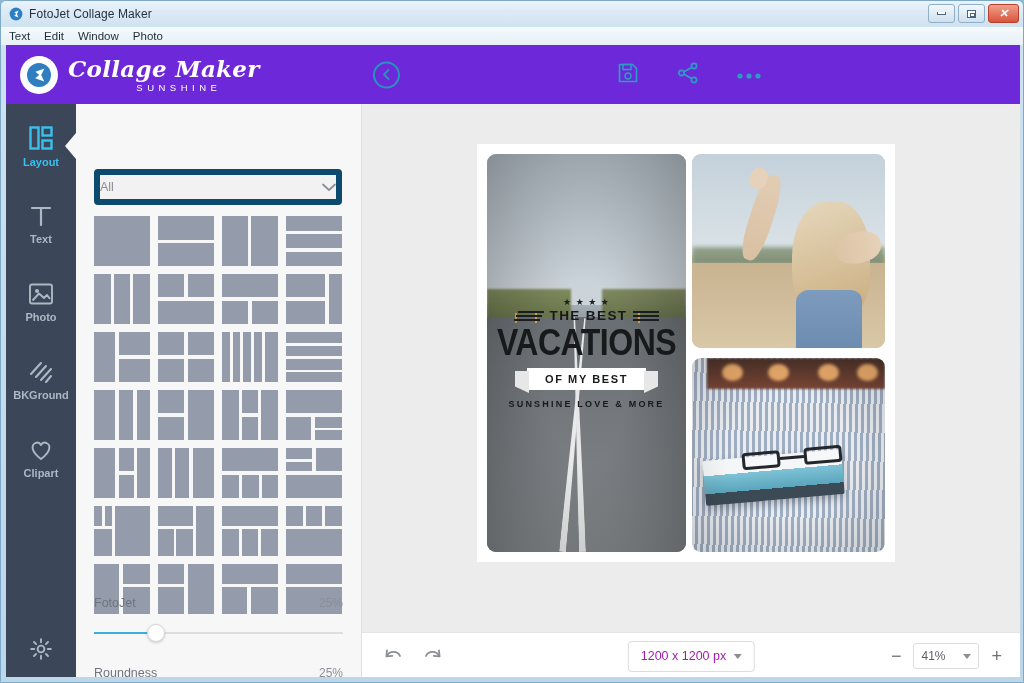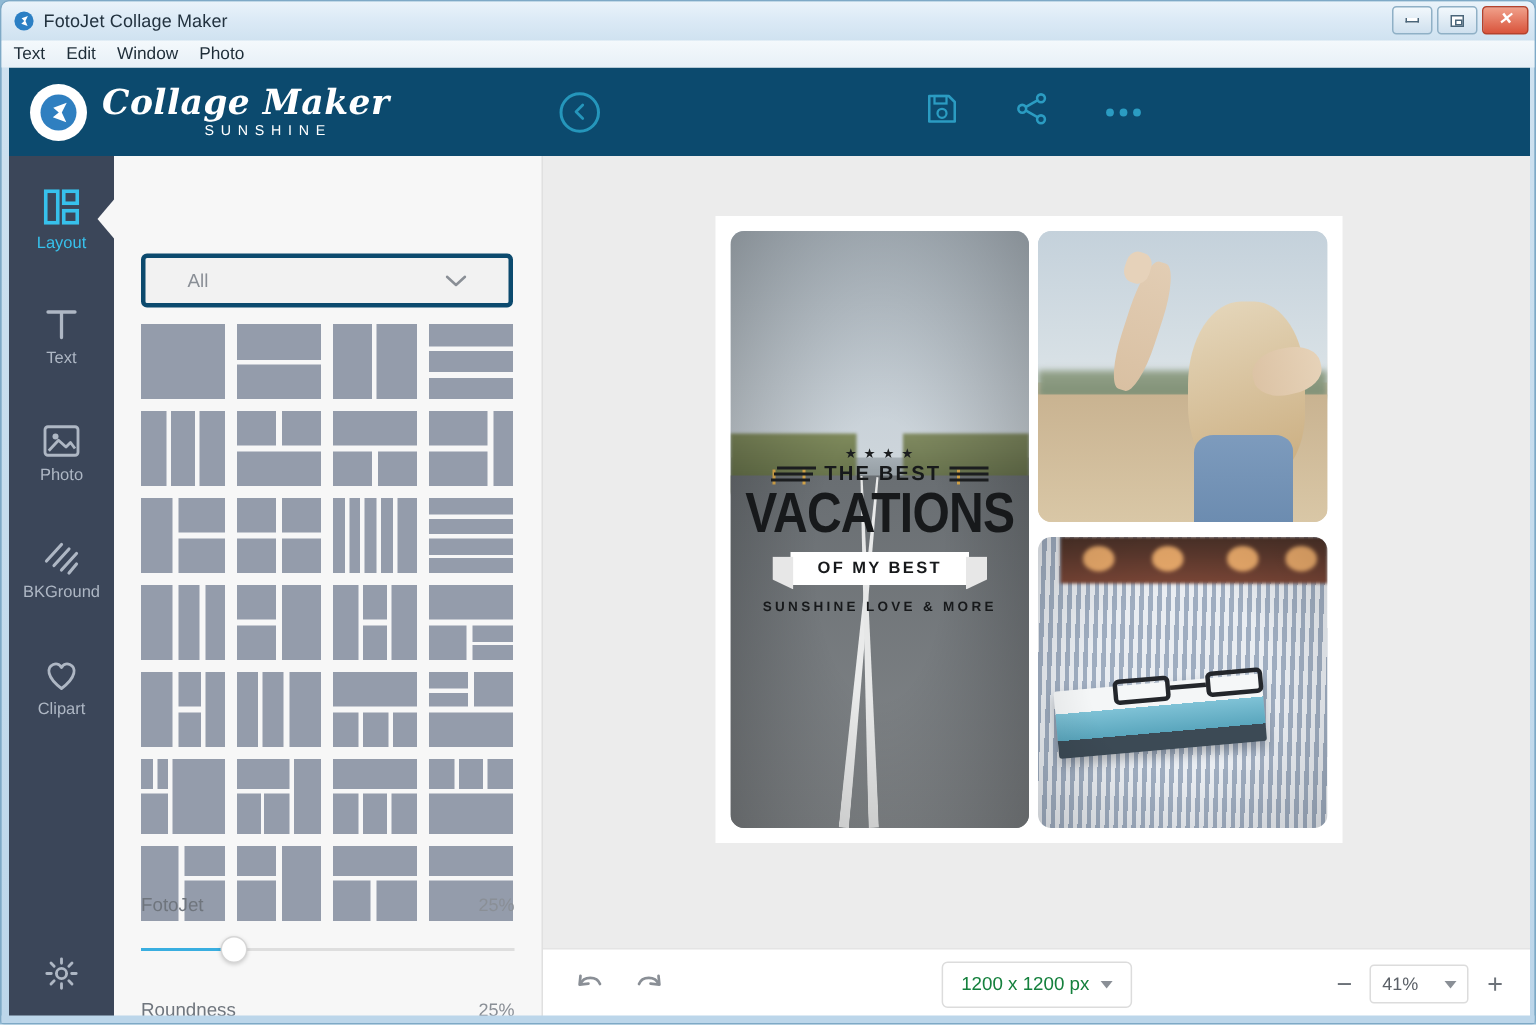--- a/index.html
+++ b/index.html
@@ -47,21 +47,21 @@
   .menu-item{ font-size:11.5px; color:#1d2c37; cursor:default; }
 
   
   .appbody{
     position:absolute; left:5px; top:44px; width:1014px; height:634px;
     background:#ffffff; overflow:hidden;
   }
 
   
   .header{
-    position:absolute; left:0; top:0; width:100%; height:74px; background:#0c4a6e;
+    position:absolute; left:0; top:0; width:100%; height:74px; background:#6d28d9;
   }
   .logo{
     position:absolute; left:14px; top:8px; width:344px; height:44px;
     display:flex; align-items:center; gap:10px;
   }
   .logo-mark{
     width:38px;height:38px;border-radius:50%;background:#fff;flex:none;
     display:flex;align-items:center;justify-content:center;
   }
   .logo-words{ display:flex; flex-direction:column; }
@@ -83,38 +83,38 @@
   
   .sidebar{
     position:absolute; left:0; top:59px; width:70px; bottom:0;
     background:#3b4659;
   }
   .side-item{
     position:relative; width:100%; height:72px; margin-top:6px;
     display:flex; flex-direction:column; align-items:center; justify-content:center;
     color:#aeb7c4; cursor:pointer; gap:5px;
   }
-  .side-item .s-label{ font-size:11px; }
+  .side-item .s-label{ font-size:11px;font-weight:bold; }
   .side-item.active{ color:#37c1ec; }
   .side-item.active:after{
     content:""; position:absolute; right:0; top:50%; transform:translateY(-50%);
     width:0;height:0;border-top:13px solid transparent;border-bottom:13px solid transparent;
     border-right:11px solid #f7f7f7;
   }
   .gear-wrap{ position:absolute; bottom:18px; left:0; width:100%; display:flex; justify-content:center; cursor:pointer;}
 
   
   .panel{
     position:absolute; left:70px; top:59px; width:286px; bottom:0;
     background:#f7f7f7; border-right:1px solid #e0e0e0; overflow:hidden;
   }
   .dd{
     position:absolute; left:18px; top:65px; width:248px; height:36px;
-    background:#f2f2f2; border:3px solid #0c4a6e; border-radius:4px;
-    display:flex; align-items:center; padding:0 28px; cursor:pointer;
+    background:#f2f2f2; border:6px solid #0c4a6e; border-radius:4px;
+    display:flex; align-items:center; padding:0 0; cursor:pointer;
   }
   .dd-label{ font-size:12.5px; color:#8a8f96; flex:1; }
   .grid-wrap{
     position:absolute; left:18px; top:112px; width:250px; height:368px;
     display:grid; grid-template-columns:repeat(4,56px); grid-auto-rows:50px;
     gap:8px 8px;
   }
   .lay{ width:56px; height:50px; position:relative; cursor:pointer; }
   .lay .c{ position:absolute; background:#949cab; }
 
@@ -237,21 +237,21 @@
     background:#fff; border-top:1px solid #e4e4e4;
     display:flex; align-items:center;
   }
   .bb-undo{ margin-left:20px; display:flex; gap:18px; }
   .bb-center{ position:absolute; left:50%; transform:translateX(-50%);
     display:flex; align-items:center; }
   .sizebox{
     border:1px solid #dcdcdc; border-radius:4px; height:31px; padding:0 12px;
     display:flex; align-items:center; gap:7px; cursor:pointer;
   }
-  .sizebox span{ font-size:12.5px; color:#15803d; }
+  .sizebox span{ font-size:12.5px; color:#a21caf; }
   .bb-right{ position:absolute; right:18px; display:flex; align-items:center; gap:12px; }
   .zoombox{
     border:1px solid #dcdcdc; border-radius:3px; height:26px; width:66px;
     display:flex; align-items:center; justify-content:space-between; padding:0 7px;
     cursor:pointer;
   }
   .zoombox span{ font-size:12px; color:#5b6067; }
   .pm{ font-size:18px; color:#6c7279; cursor:pointer; line-height:18px; }
   .caret{ width:0;height:0;border-left:4px solid transparent;border-right:4px solid transparent;
     border-top:5px solid #8a8f96; }

